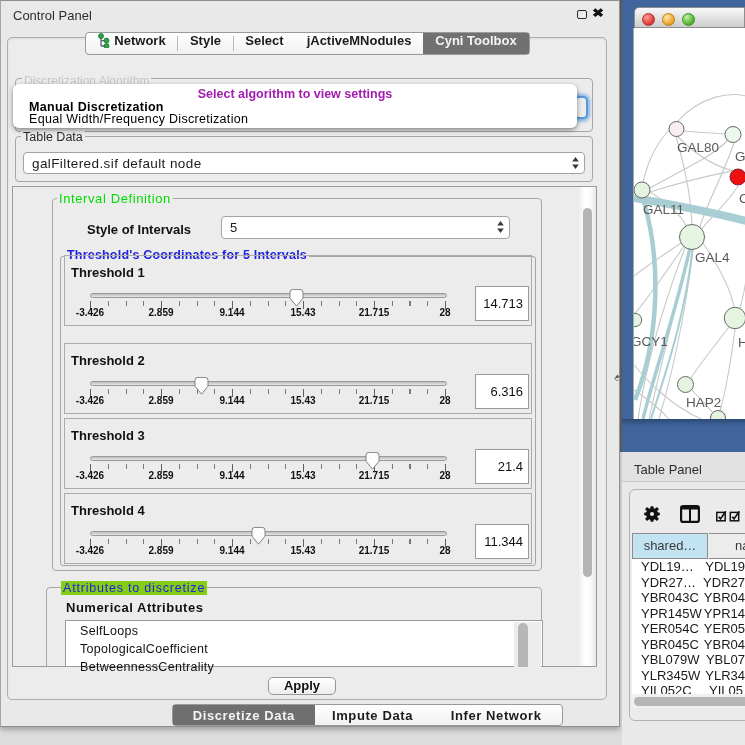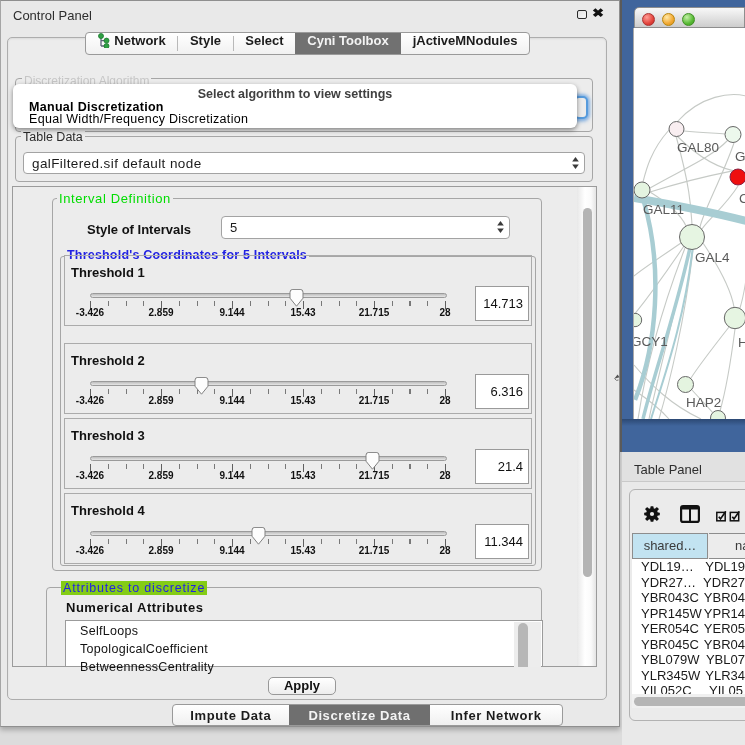--- a/index.html
+++ b/index.html
@@ -36,21 +36,21 @@
 .combo { position:absolute; background:#fff; border:1px solid #a3a3a3; border-radius:4px;
   font-size:13px; color:#1b1b1b; display:flex; align-items:center; }
 .combo .ctext { padding-left:8px; }
 .stepper { position:absolute; width:7px; height:12px; }
 .stepper svg { display:block; }
 
 
 #popup { left:13px; top:84px; width:564px; height:44px; background:#fff;
   border-radius:6px; box-shadow:0 2px 5px rgba(0,0,0,0.45); z-index:50; }
 #popup .r1 { position:absolute; left:0; right:0; top:3px; text-align:center;
-  color:#404040; font-size:12.5px; font-weight:bold; }
+  color:#a21caf; font-size:12.5px; font-weight:bold; }
 #popup .r2 { position:absolute; left:16px; top:16px; font-weight:bold; font-size:12.5px; letter-spacing:0.3px; color:#000; }
 #popup .r3 { position:absolute; left:16px; top:27.5px; font-size:12.5px; letter-spacing:0.3px; color:#000; }
 
 
 #scrollpane { left:12px; top:186px; width:585px; height:481px; background:#ececec;
   border:1px solid #9b9b9b; overflow:hidden; }
 #vtrack { left:564px; top:0; width:20px; height:479px;
   background:linear-gradient(90deg,#e8e8e8,#ffffff 40%,#fafafa 70%,#e0e0e0); }
 #vthumb { left:570px; top:21px; width:9px; height:369px; background:#b4b4b4; border-radius:5px; }
 
@@ -133,22 +133,22 @@
       <circle cx="4" cy="3" r="2.5" fill="#2fa044" stroke="#1c7a2e" stroke-width="0.8"></circle>
       <circle cx="9.5" cy="7.6" r="2.5" fill="#2fa044" stroke="#1c7a2e" stroke-width="0.8"></circle>
       <circle cx="9.5" cy="13" r="2.5" fill="#2fa044" stroke="#1c7a2e" stroke-width="0.8"></circle>
     </svg>
     Network
   </div>
   <div class="sep"></div>
   <div class="tt" style="width:55px;">Style</div>
   <div class="sep"></div>
   <div class="tt" style="width:61px;">Select</div>
+  <div class="tt" style="width:128px;">jActiveMNodules</div>
   <div class="tt sel" style="width:106px;">Cyni Toolbox</div>
-  <div class="tt" style="width:128px;">jActiveMNodules</div>
 </div>
 
 <div class="abs" id="tabpanel"></div>
 
 <div class="grp" style="left:15px; top:78px; width:578px; height:54px;"></div>
 <div class="grplabel" style="left:22px; top:74px; color:#c6c6c6;">Discretization Algorithm</div>
 <div class="combo" style="left:22px; top:97px; width:565px; height:22px; box-shadow:0 0 4px 2px #7aa8dc; border-color:#6f9ed2;"></div>
 
 <div class="grp" style="left:15px; top:136px; width:578px; height:46px;"></div>
 <div class="grplabel" style="left:21px; top:130px; color:#2a2a2a; font-size:12.5px;">Table Data</div>
@@ -271,22 +271,22 @@
 <div class="abs" id="attlist">
   <div class="items">SelfLoops<br>TopologicalCoefficient<br>BetweennessCentrality</div>
   <div id="atttrack">
       <div id="attthumb"></div>
     </div>
 </div>
 
 <div class="abs" id="applybtn">Apply</div>
 
 <div class="abs" id="bottabs">
+  <div class="bt sel" style="width:142px;">Discretize Data</div>
   <div class="bt" style="width:116px;">Impute Data</div>
-  <div class="bt sel" style="width:142px;">Discretize Data</div>
   <div class="bt" style="width:132px;">Infer Network</div>
 </div>
 
 <div class="abs" id="sidechev"><svg width="7" height="8" viewBox="0 0 7 8">
       <path d="M6.5 3.2 L1.2 4.8 L4.6 0.6 Z" fill="#555"></path>
       <path d="M1.5 4.5 Q3.5 7.5 5.5 6" stroke="#777" stroke-width="1" fill="none"></path>
     </svg></div>
 
 <div class="abs" id="netframe"></div>
 <div class="abs" id="mactitle">

